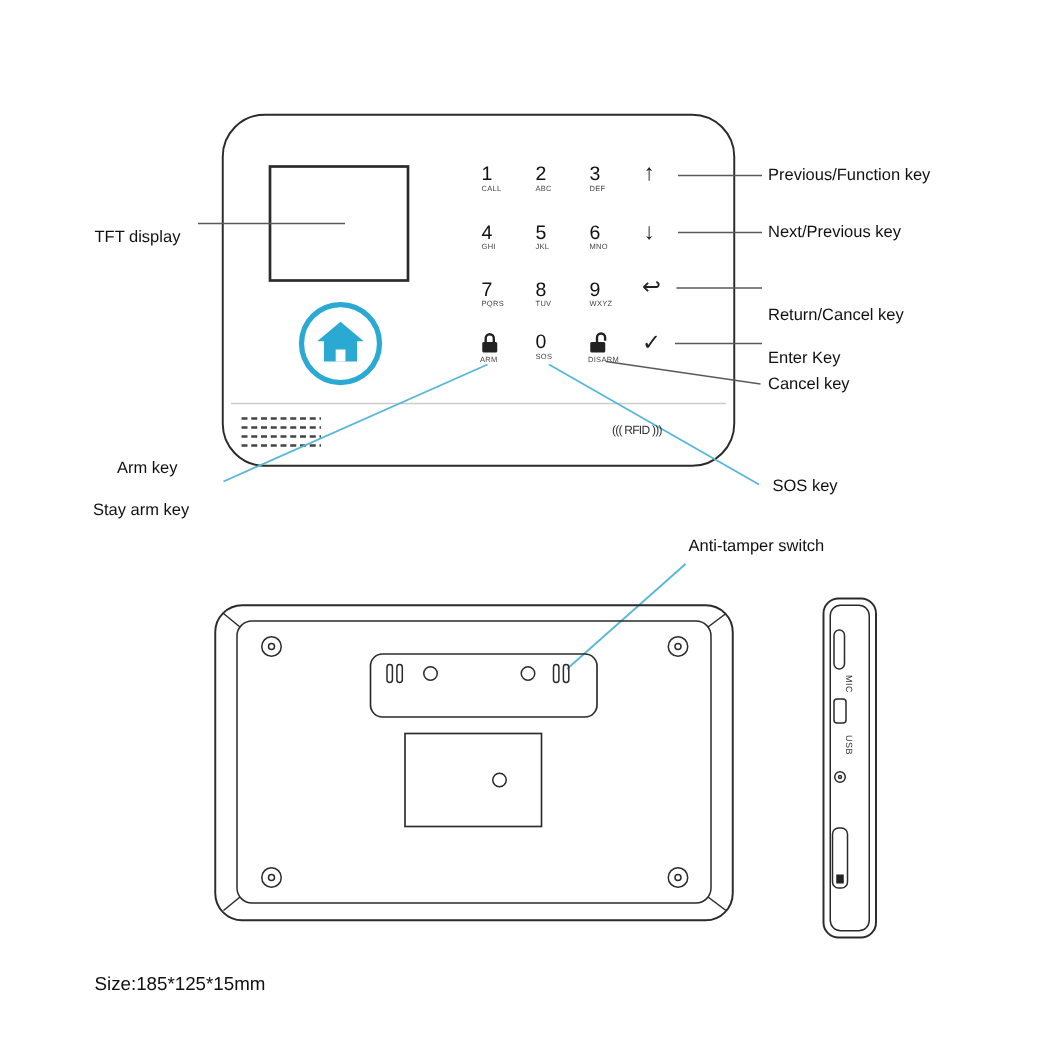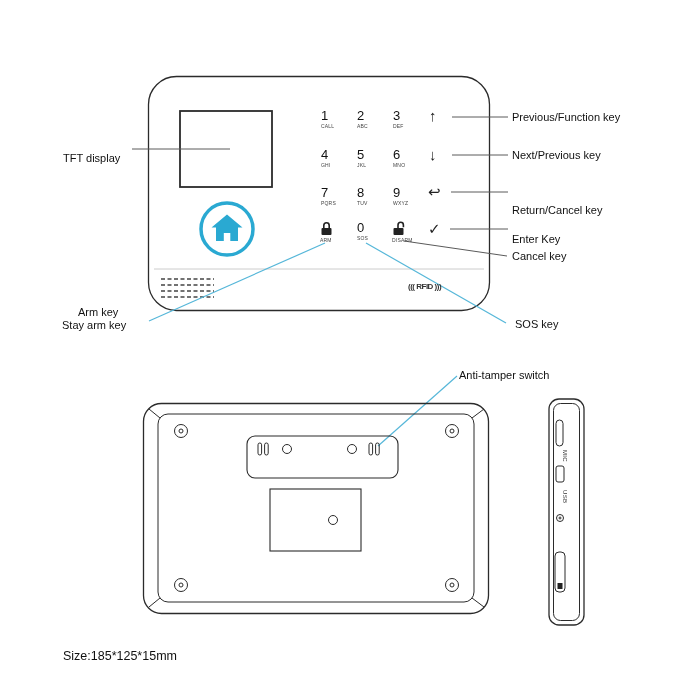--- a/index.html
+++ b/index.html
@@ -5,21 +5,21 @@
   html,body{margin:0;padding:0;background:#fff;}
   .canvas{position:relative;width:700px;height:700px;background:#fff;
           font-family:"Liberation Sans","DejaVu Sans",sans-serif;overflow:hidden;}
   svg.scene{position:absolute;left:0;top:0;}
   .lbl{position:absolute;font-size:11px;color:#111;white-space:nowrap;}
   .key{position:absolute;width:34px;text-align:left;line-height:1;}
   .key .digit{font-size:13px;color:#111;}
   .key .sub{font-size:5px;color:#444;margin-top:2px;letter-spacing:.2px;}
   .key .icon{display:block;height:15px;}
   .navkey{position:absolute;font-size:15px;color:#222;line-height:1;}
-  .rfid{position:absolute;font-size:8px;color:#333;letter-spacing:-.5px;white-space:nowrap;font-weight:bold;}
+  .rfid{position:absolute;font-size:8px;color:#333;letter-spacing:-.5px;white-space:nowrap;}
   .vtext{position:absolute;font-size:6px;color:#333;transform:rotate(90deg);
          transform-origin:left top;white-space:nowrap;letter-spacing:.3px;}
   .size{position:absolute;font-size:12.5px;color:#111;white-space:nowrap;}
 </style>
 </head>
 <body>
 
 <div class="canvas">
 
   <svg class="scene" width="700" height="700" viewBox="0 0 700 700">
@@ -104,23 +104,23 @@
     </g>
   </svg>
 
   <div class="lbl" style="left:63px;top:152px">TFT display</div>
   <div class="lbl" style="left:512px;top:111px">Previous/Function key</div>
   <div class="lbl" style="left:512px;top:149px">Next/Previous key</div>
   <div class="lbl" style="left:512px;top:204px">Return/Cancel key</div>
   <div class="lbl" style="left:512px;top:233px">Enter Key</div>
   <div class="lbl" style="left:512px;top:250px">Cancel key</div>
   <div class="lbl" style="left:78px;top:306px">Arm key</div>
-  <div class="lbl" style="left:62px;top:319px">Stay arm key</div>
+  <div class="lbl" style="left:62px;top:334px">Stay arm key</div>
   <div class="lbl" style="left:515px;top:318px">SOS key</div>
-  <div class="lbl" style="left:459px;top:369px">Anti-tamper switch</div>
+  <div class="lbl" style="left:459px;top:358px">Anti-tamper switch</div>
 
   <div class="key" style="left:321px;top:109px">
     <div class="digit">1</div>
     <div class="sub">CALL</div>
   </div>
   <div class="key" style="left:357px;top:109px">
     <div class="digit">2</div>
     <div class="sub">ABC</div>
   </div>
   <div class="key" style="left:393px;top:109px">

